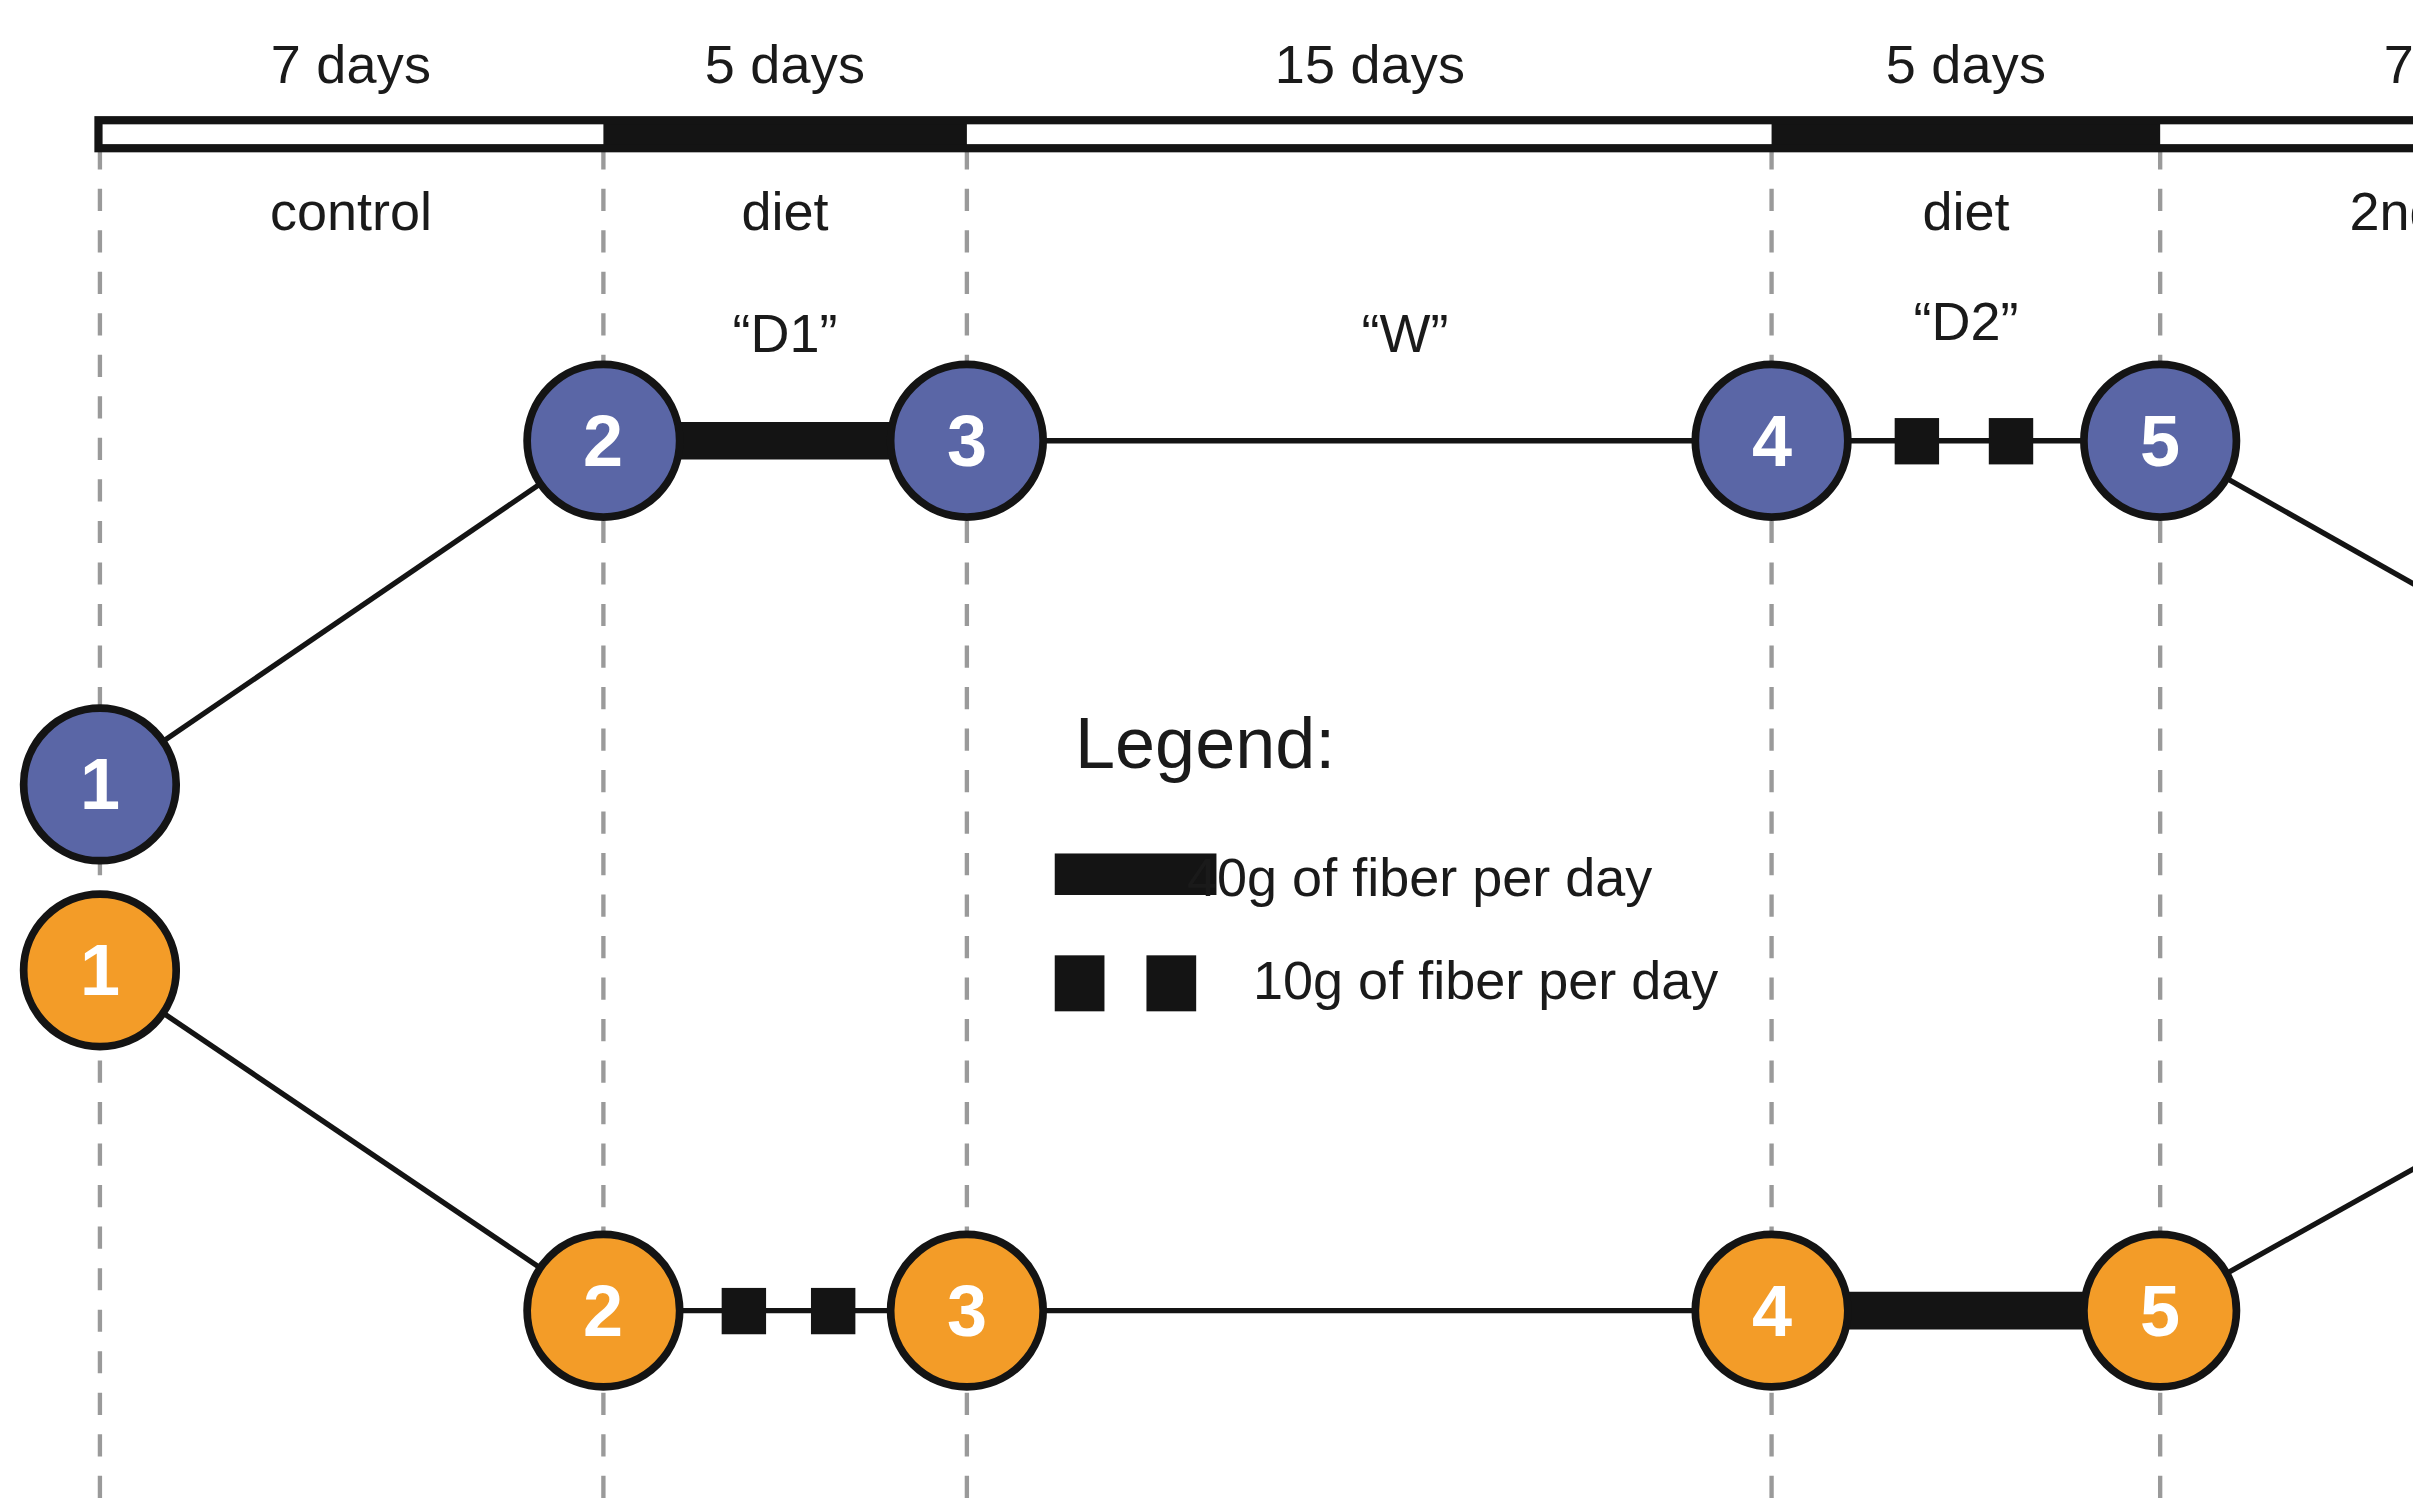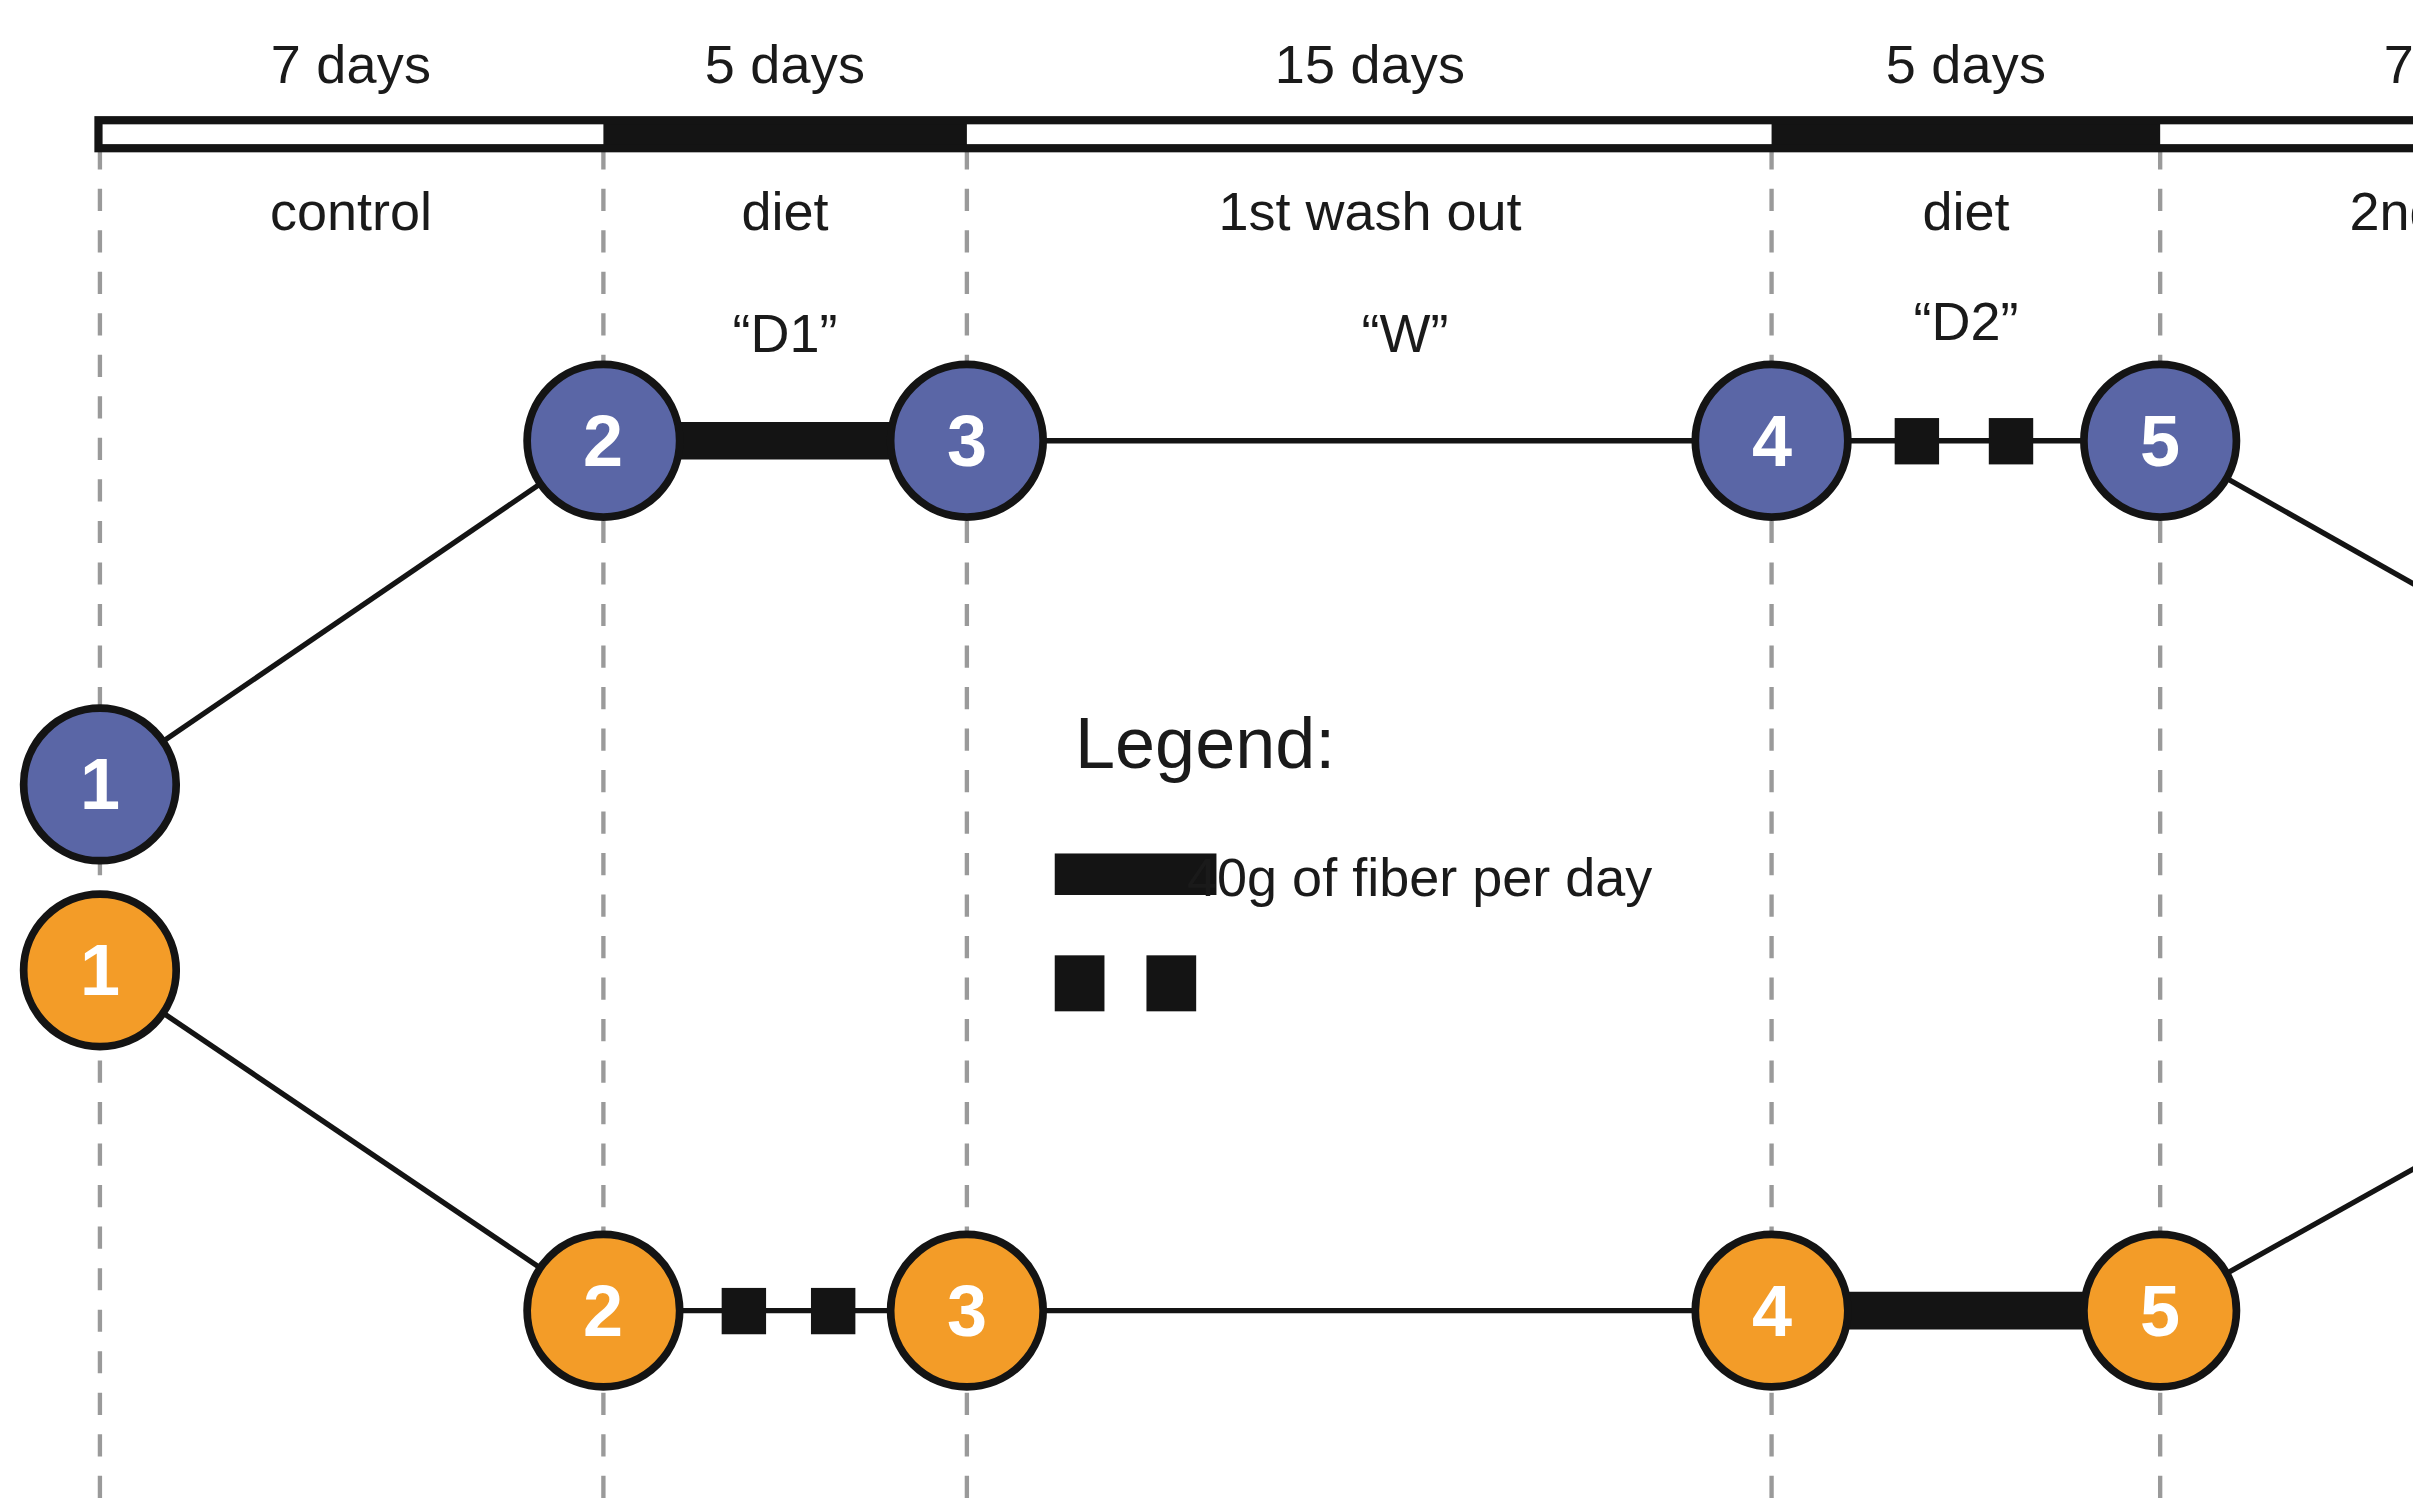--- a/index.html
+++ b/index.html
@@ -95,21 +95,20 @@
   </svg>
 
   <div class="abs ctr lbl-days" style="left:351px;top:53px;">7 days</div>
   <div class="abs ctr lbl-days" style="left:785px;top:53px;">5 days</div>
   <div class="abs ctr lbl-days" style="left:1370px;top:53px;">15 days</div>
   <div class="abs ctr lbl-days" style="left:1966px;top:53px;">5 days</div>
   <div class="abs ctr lbl-days" style="left:2464px;top:53px;">7 days</div>
 
   <div class="abs ctr lbl-phase" style="left:351px;top:211px;">control</div>
   <div class="abs ctr lbl-phase" style="left:785px;top:211px;">diet</div>
-  <div class="abs ctr lbl-phase" style="left:1370px;top:211px;">1st wash out</div>
   <div class="abs ctr lbl-phase" style="left:1966px;top:211px;">diet</div>
   <div class="abs ctr lbl-phase" style="left:2510px;top:211px;">2nd wash out</div>
 
   <div class="abs ctr lbl-code" style="left:785px;top:333px;">“D1”</div>
   <div class="abs ctr lbl-code" style="left:1405px;top:333px;">“W”</div>
   <div class="abs ctr lbl-code" style="left:1966px;top:321px;">“D2”</div>
 
   <div class="abs ctr node-num" style="left:100px;top:784px;">1</div>
   <div class="abs ctr node-num" style="left:603px;top:441px;">2</div>
   <div class="abs ctr node-num" style="left:967px;top:441px;">3</div>
@@ -117,15 +116,16 @@
   <div class="abs ctr node-num" style="left:2160px;top:441px;">5</div>
 
   <div class="abs ctr node-num" style="left:100px;top:970px;">1</div>
   <div class="abs ctr node-num" style="left:603px;top:1311px;">2</div>
   <div class="abs ctr node-num" style="left:967px;top:1311px;">3</div>
   <div class="abs ctr node-num" style="left:1772px;top:1311px;">4</div>
   <div class="abs ctr node-num" style="left:2160px;top:1311px;">5</div>
 
   <div class="abs legend-title" style="left:1075px;top:702px;">Legend:</div>
   <div class="abs legend-text" style="left:1187px;top:846px;">40g of fiber per day</div>
+  <div class="abs legend-text" style="left:1253px;top:949px;">10g of fiber per day</div>
 
 </div>
 
 
 </body></html>

